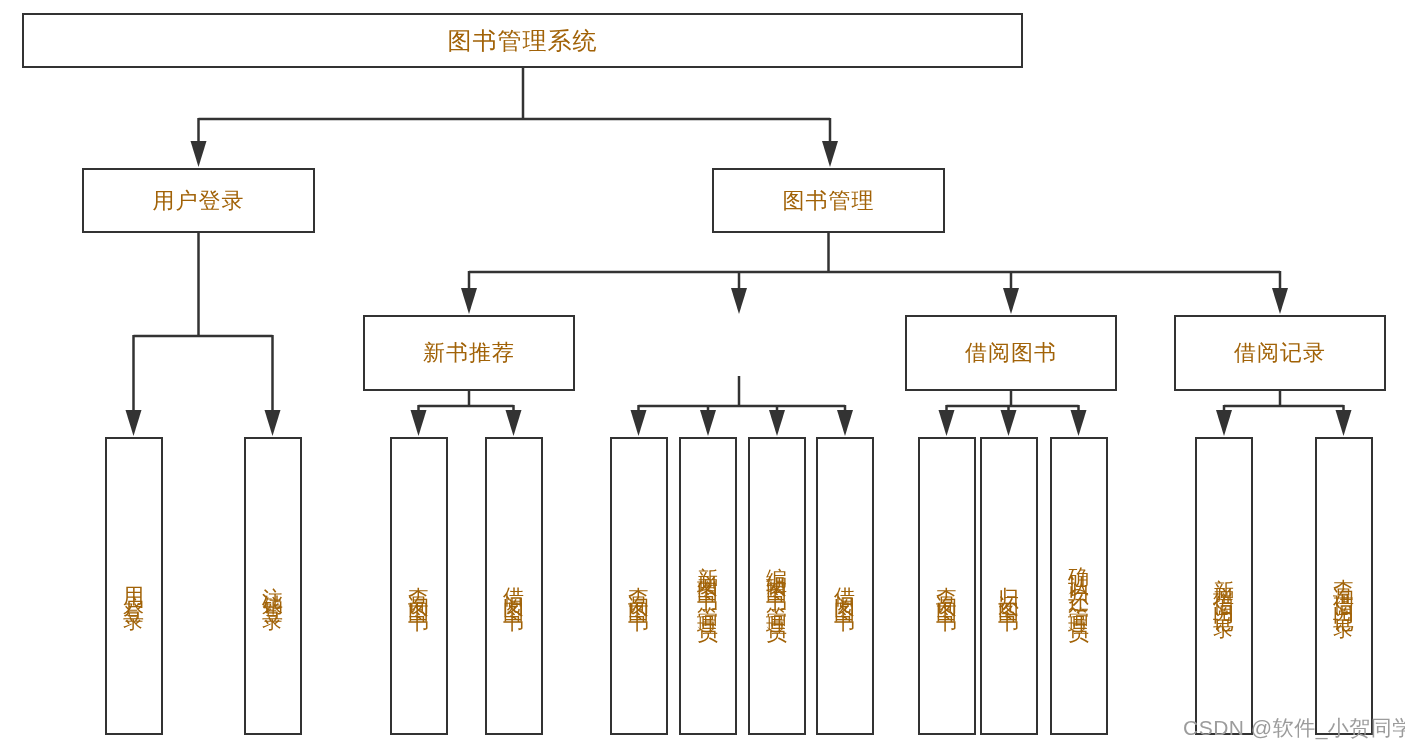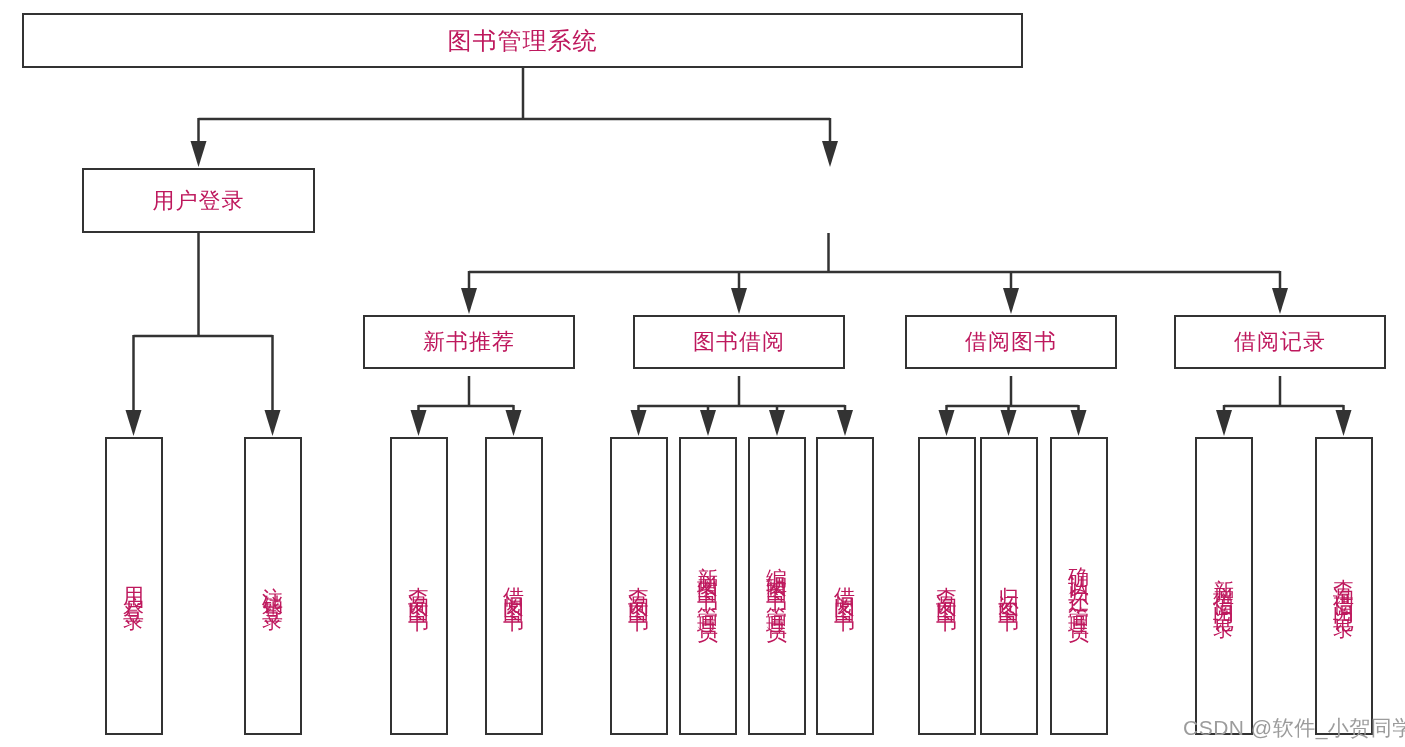--- a/index.html
+++ b/index.html
@@ -22,36 +22,36 @@
     z-index: 0;
   }
   .node {
     position: absolute;
     box-sizing: border-box;
     border: 2.5px solid #333333;
     background: #ffffff;
     display: flex;
     align-items: center;
     justify-content: center;
-    color: #be185d;
+    color: #a16207;
     z-index: 1;
   }
   .node.h {
     letter-spacing: 1px;
   }
   .node.root {
     left: 22px; top: 13px; width: 1001px; height: 55px;
     font-size: 24px;
   }
   .node.lvl2 {
     top: 168px; width: 233px; height: 65px;
     font-size: 22px;
   }
   .node.lvl3 {
-    top: 315px; width: 212px; height: 54px;
+    top: 315px; width: 212px; height: 76px;
     font-size: 22px;
   }
   .node.leaf {
     top: 437px; width: 58px; height: 298px;
     font-size: 21px;
     writing-mode: vertical-rl;
     text-orientation: mixed;
     letter-spacing: 8px;
     line-height: 1;
     text-indent: 0;
@@ -137,23 +137,23 @@
       <polygon points="1000.5,410 1016.5,410 1008.5,436"></polygon>
       <polygon points="1070.5,410 1086.5,410 1078.5,436"></polygon>
       <polygon points="1216,410 1232,410 1224,436"></polygon>
       <polygon points="1335.5,410 1351.5,410 1343.5,436"></polygon>
     </g>
   </svg>
 
   <div class="node root h">图书管理系统</div>
 
   <div class="node lvl2 h" style="left:82px;">用户登录</div>
+  <div class="node lvl2 h" style="left:712px;">图书管理</div>
 
   <div class="node lvl3 h" style="left:363px;">新书推荐</div>
-  <div class="node lvl3 h" style="left:633px;">图书借阅</div>
   <div class="node lvl3 h" style="left:905px;">借阅图书</div>
   <div class="node lvl3 h" style="left:1174px;">借阅记录</div>
 
   <div class="node leaf" style="left:105px;">用户登录</div>
   <div class="node leaf" style="left:244px;">注销登录</div>
   <div class="node leaf" style="left:390px;">查询图书</div>
   <div class="node leaf" style="left:485px;">借阅图书</div>
   <div class="node leaf" style="left:610px;">查询图书</div>
   <div class="node leaf" style="left:679px;">新增图书（管理员）</div>
   <div class="node leaf" style="left:748px;">编辑图书（管理员）</div>

